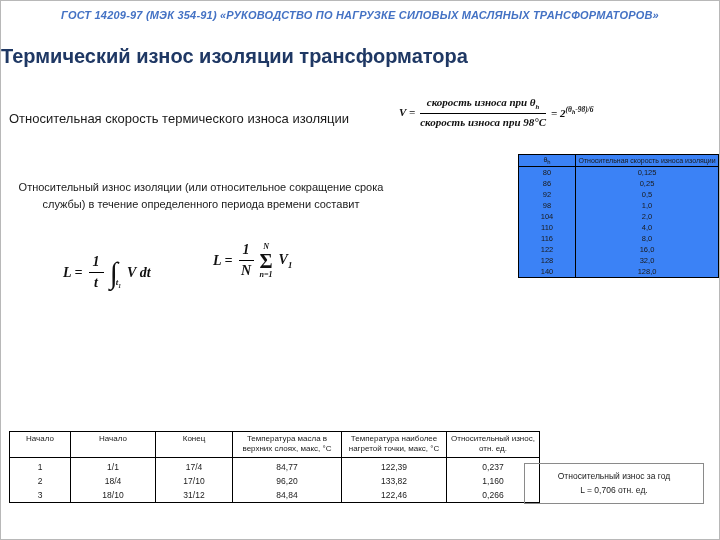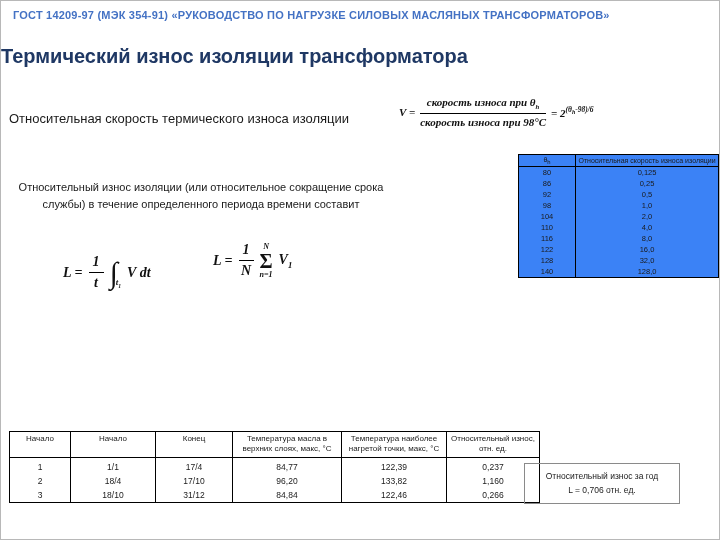--- a/index.html
+++ b/index.html
@@ -11,24 +11,26 @@
     height: 540px;
     background: #ffffff;
     border: 1px solid #b8b8b8;
     box-sizing: border-box;
     overflow: hidden;
   }
 
   .gost-header {
     position: absolute;
     top: 8px; left: 12px; right: 12px;
+    text-align: center;
     color: var(--header-blue, #4472c4);
     font-weight: 700;
     font-size: 11px;
     letter-spacing: 0.2px;
+    font-style: italic;
   }
 
   .slide-title {
     position: absolute;
     top: 44px; left: 0; right: 8px;
     text-align: left;
     color: var(--title-navy, #1f3864);
     font-weight: 700;
     font-size: 20px;
   }
@@ -136,21 +138,21 @@
     font-size: 8.5px;
     text-align: center;
     padding: 1px 3px;
     height: 12px;
   }
   .period-table tbody { border: 1px solid #000; }
   .period-table tbody tr:first-child td { padding-top: 3px; }
 
   .result-box {
     position: absolute;
-    left: 523px; top: 462px; width: 156px;
+    left: 523px; top: 462px; width: 180px;
     border: 1px solid #8a8a8a;
     box-sizing: border-box;
     padding: 5px 8px;
     text-align: center;
     font-size: 8.5px;
     line-height: 1.7;
   }
 </style>
 </head>
 <body>

